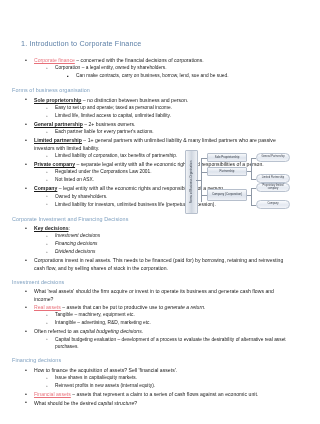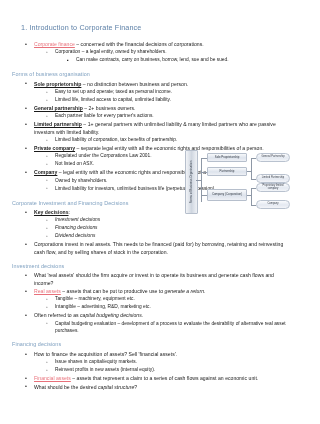--- a/index.html
+++ b/index.html
@@ -20,21 +20,21 @@
     width: 300px;
     height: 424px;
     box-sizing: border-box;
     padding: 24px 10px 6px 12px;
   }
   .doc-title {
     color: #5b7fa6;
     font-size: 7.2px;
     font-weight: 400;
     letter-spacing: 0.15px;
-    margin: 0 0 9px 9px;
+    margin: 16px 0 9px 9px;
     line-height: 1.1;
   }
   .section-heading {
     color: #7fa0c0;
     font-size: 5.4px;
     font-weight: 400;
     margin: 7px 0 3px 0;
     line-height: 1.2;
     letter-spacing: 0.1px;
   }

